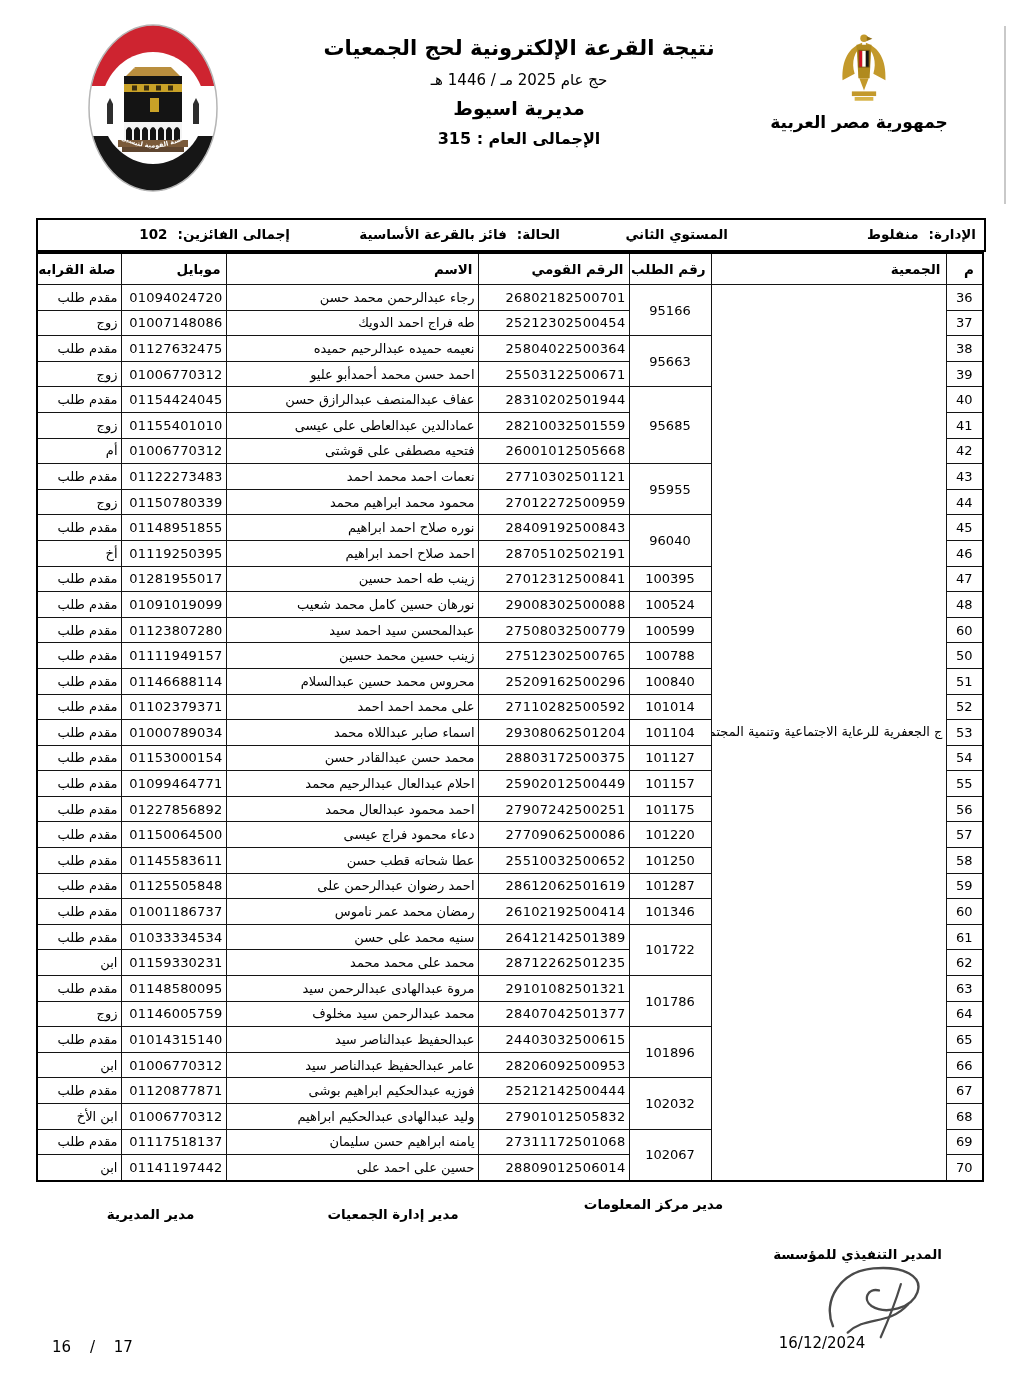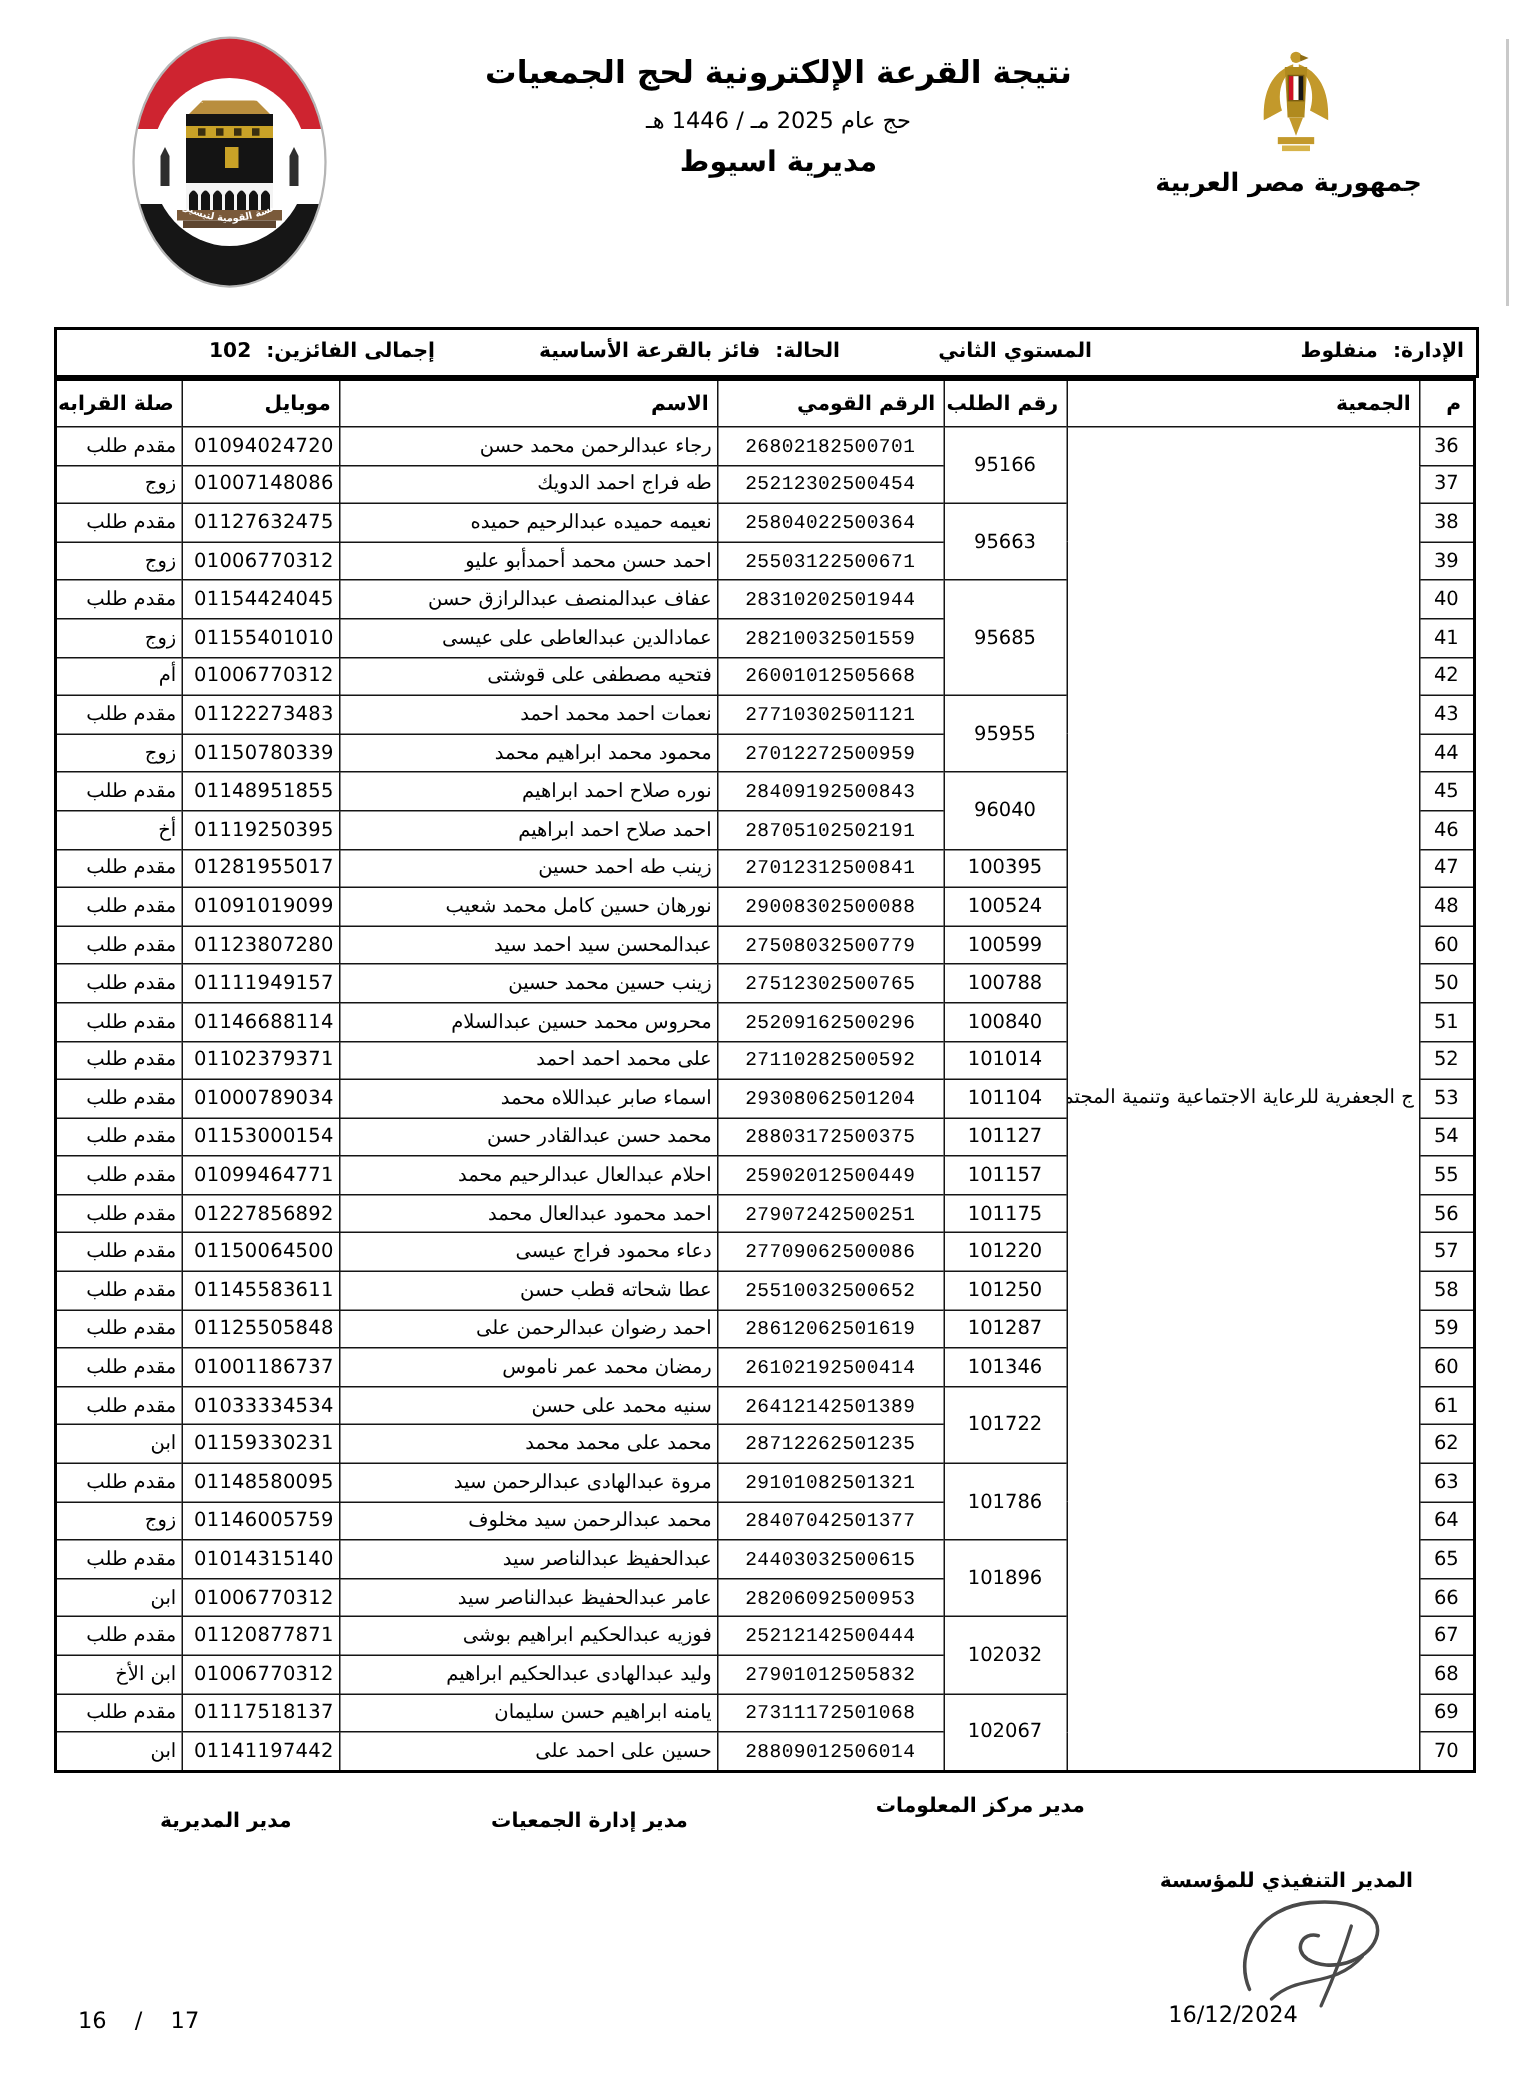--- a/index.html
+++ b/index.html
@@ -38,21 +38,21 @@
     border-collapse:collapse;table-layout:fixed;
     border:2px solid #000;direction:rtl;
   }
   .results th,.results td{border:1px solid #141414;padding:0 3px;overflow:hidden;white-space:nowrap;}
   .results th{height:30px;font-size:13.5px;font-weight:700;text-align:right;padding-right:5px;}
   .results th.th-serial{text-align:right;padding-right:8px;}
   .results td{height:24.6px;font-size:13px;}
   .c-serial{text-align:center;font-size:13px;}
   .c-assoc{font-size:12.5px;text-align:left;vertical-align:middle;white-space:normal;line-height:1.6;padding:0 2px;}
   .c-req{text-align:center;vertical-align:middle;font-size:13.5px;}
-  .c-nid{text-align:center;font-size:14.5px;letter-spacing:0.3px;font-family:Liberation Mono, monospace;}
+  .c-nid{text-align:right;font-size:14.5px;letter-spacing:0.3px;}
   .c-name{text-align:right;font-size:12.5px;padding-right:4px;}
   .c-mobile{font-size:14.5px;letter-spacing:0.2px;}
   .c-rel{text-align:right;font-size:12.5px;padding-right:3px;}
   
   .sig-label{position:absolute;font-size:13.5px;font-weight:700;text-align:center;direction:rtl;white-space:nowrap;}
   .sig-info{left:545px;top:1196px;width:145px;margin-left:36px;}
   .sig-assoc{left:318px;top:1206px;width:150px;}
   .sig-mudiria{left:88px;top:1206px;width:125px;}
   .sig-exec{left:782px;top:1246px;width:160px;}
   .signature{position:absolute;left:815px;top:1262px;width:125px;height:78px;}
@@ -108,20 +108,21 @@
       <text font-size="6.5" font-weight="bold" fill="#ffffff">
         <textPath href="#arcB" startOffset="50%" text-anchor="middle">المؤسسة القومية لتيسير الحج</textPath>
       </text>
     </svg>
   </div>
 
   <div class="title-block">
     <div class="title-l1">نتيجة القرعة الإلكترونية لحج الجمعيات</div>
     <div class="title-l2">حج عام 2025 مـ / 1446 هـ</div>
     <div class="title-l3">مديرية اسيوط</div>
+    <div class="title-l4">الإجمالى العام : 315</div>
   </div>
 
   <svg class="emblem" viewBox="0 0 60 80">
     <circle cx="30" cy="7" r="4" fill="#c3992b"></circle>
     <polygon points="33,5 39,7.5 33,10" fill="#8f6d14"></polygon>
     <path d="M28,12 C14,17 6,30 7,52 L20,45 C16,33 20,20 28,16 Z" fill="#c3992b"></path>
     <path d="M32,12 C46,17 54,30 53,52 L40,45 C44,33 40,20 32,16 Z" fill="#c3992b"></path>
     <path d="M22,14 L38,14 L36,50 L24,50 Z" fill="#b08a1e"></path>
     <g>
       <rect x="24.5" y="20" width="3.7" height="18" fill="#ce1126"></rect>

